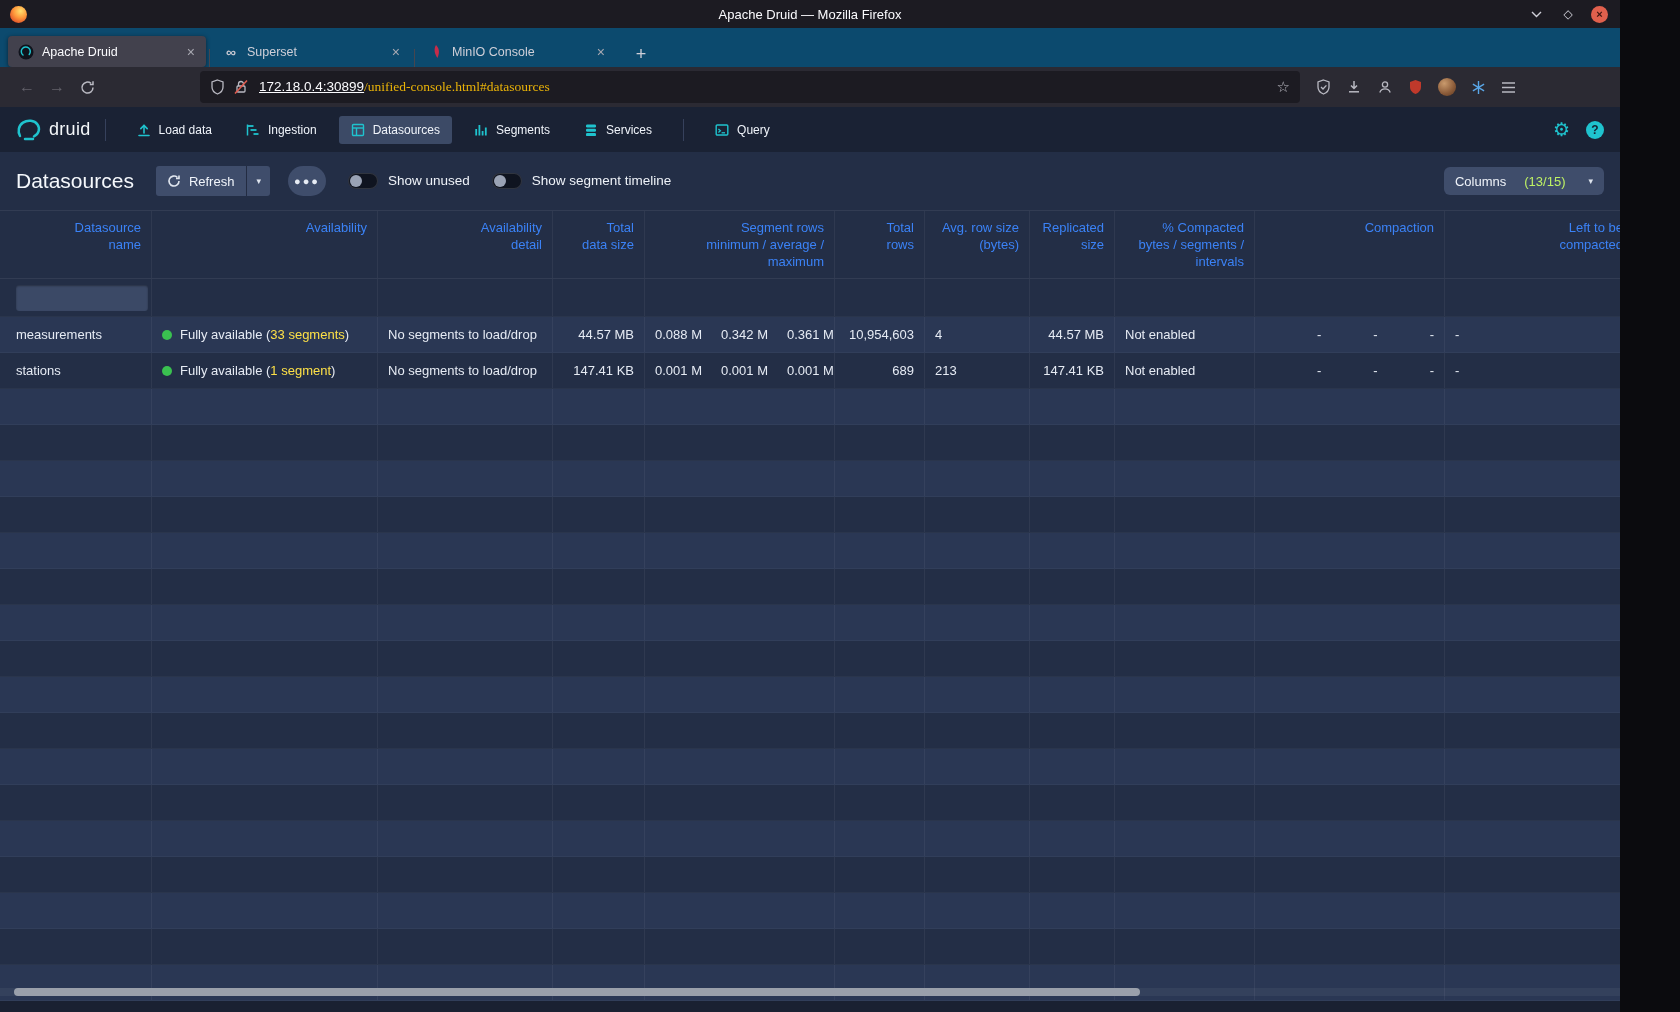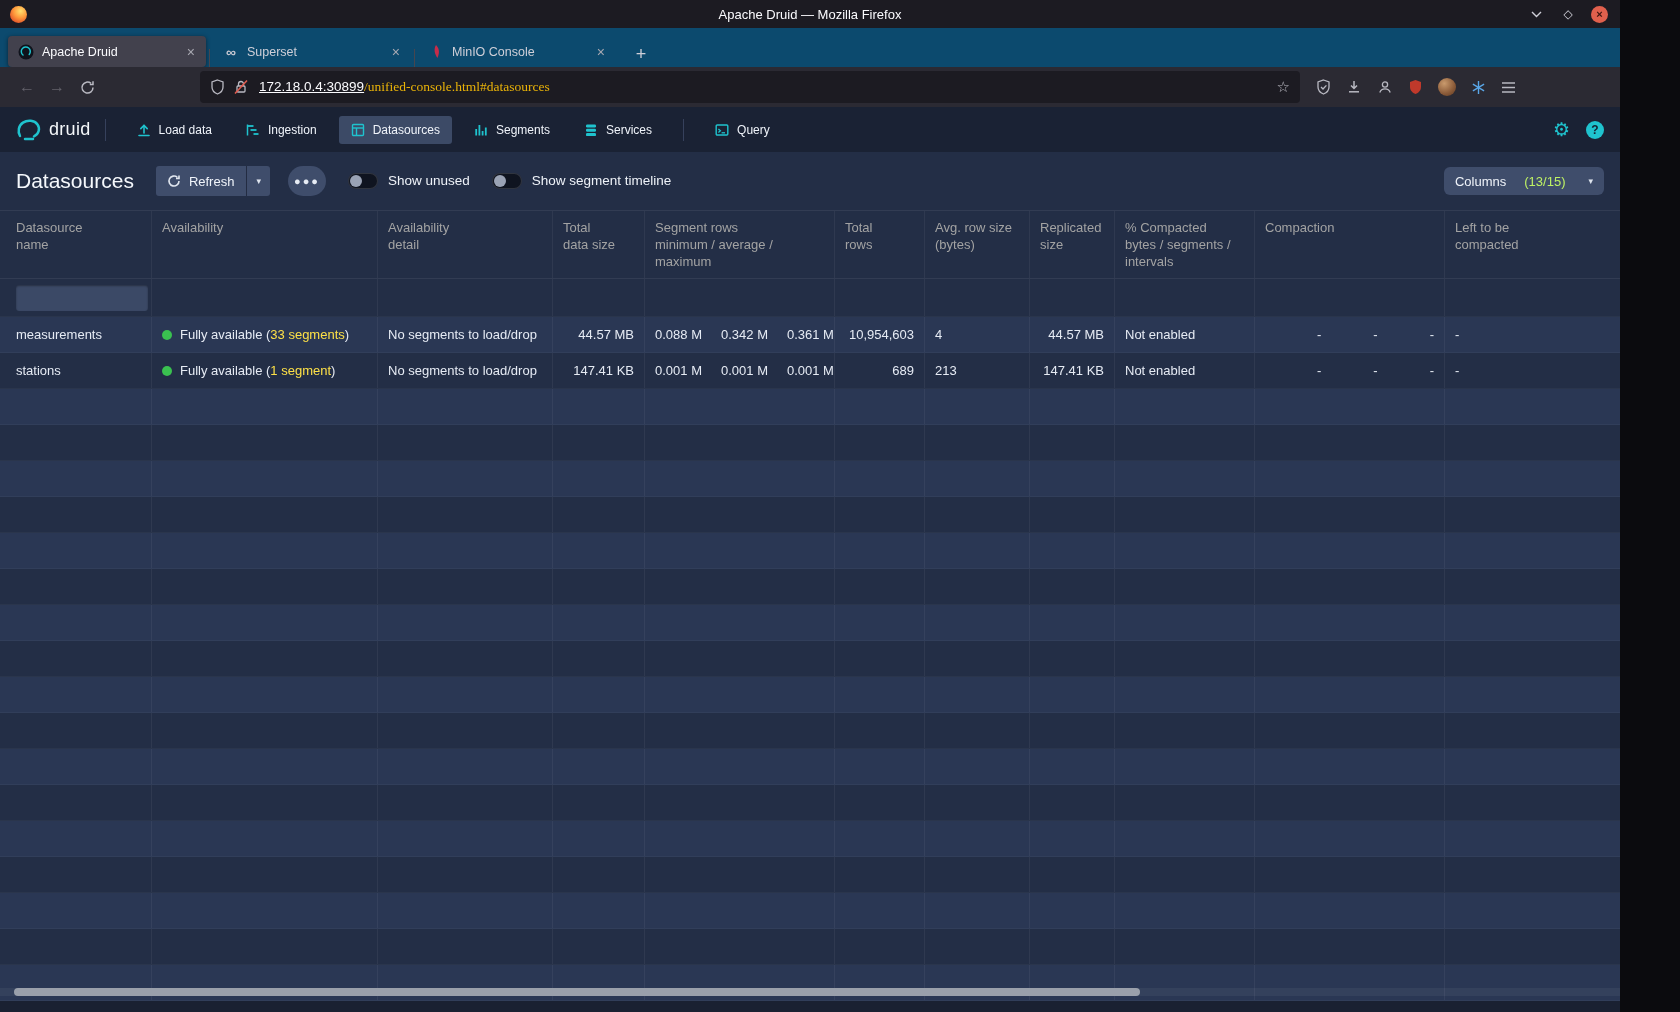--- a/index.html
+++ b/index.html
@@ -63,21 +63,21 @@
   .dim-text { color:#bef264; }
   .caret { font-size:9px; color:#dfe5ee; margin-left:5px; }
 
   
   .table-wrap { flex:1; position:relative; overflow:hidden; background:#1a2132; }
   .dtable { width:1834px; }
   .trow { display:grid; grid-template-columns:152px 226px 175px 92px 190px 90px 105px 85px 140px 190px 189px 200px; }
   .cell { border-right:1px solid rgba(255,255,255,.055); padding:0 10px; font-size:13px; color:#e6ebf4; overflow:hidden; white-space:nowrap; display:flex; align-items:center; }
   .cell.first { padding-left:16px; }
   .thead { background:#232e46; border-top:1px solid rgba(255,255,255,.07); border-bottom:1px solid rgba(255,255,255,.07); }
-  .thead .cell { display:block; padding-top:8px; padding-bottom:8px; color:#a3a3a3; line-height:1.32; white-space:pre-line; min-height:52px; }
+  .thead .cell { display:block; padding-top:8px; padding-bottom:8px; color:#3b82f6; line-height:1.32; white-space:pre-line; min-height:52px;text-align:right; }
   .tbody .trow { height:36px; background:#232e46; border-bottom:1px solid rgba(255,255,255,.035); }
   .tbody .trow:nth-child(even) { background:#2a3754; }
   .tbody .filter-row { height:38px; }
   .filter-input { width:132px; height:26px; background:#3b4966; border:none; outline:none; border-radius:3px; box-shadow:inset 0 1px 2px rgba(0,0,0,.35); color:#fff; padding:0 8px; font-size:13px; }
   .ar { justify-content:flex-end; }
   .triple { gap:19px; }
   .pct-cell span { flex:1; text-align:right; }
   .dot { width:10px; height:10px; border-radius:50%; background:#3ac150; margin-right:8px; flex:0 0 auto; }
   .link { color:#fde047; }
   .hscroll-track { position:absolute; left:0; right:0; bottom:16px; height:8px; background:rgba(255,255,255,.05); }

